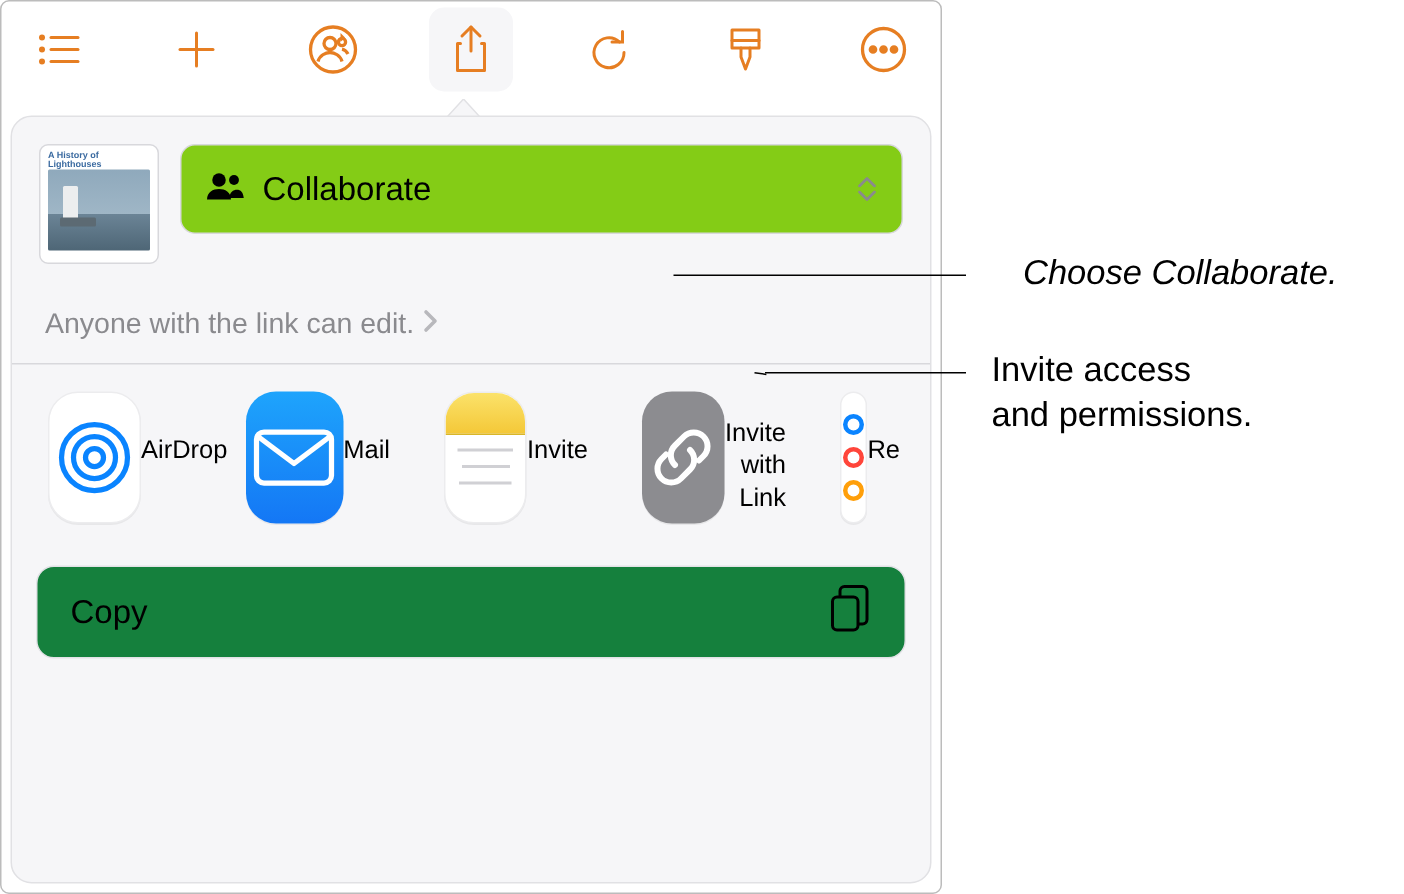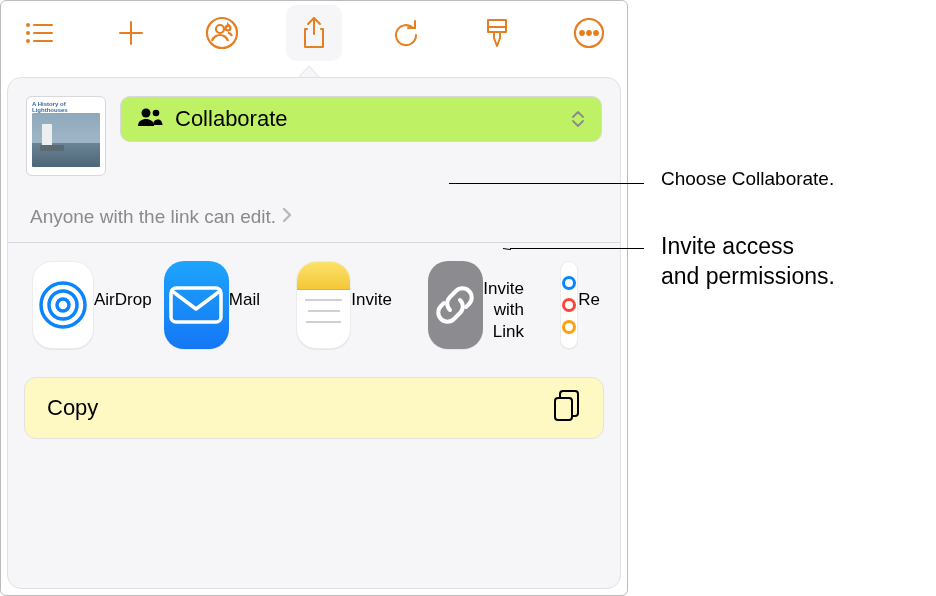--- a/index.html
+++ b/index.html
@@ -97,24 +97,24 @@
     background:#5c6a73;
     border-radius:1px;
   }
   .hdr-right { flex: 1; min-width: 0; }
   .doc-title {
     font-size: 22px;
     font-weight: 700;
     margin: 6px 0 10px 2px;
   }
   .dropdown {
-    background: #bef264;
+    background: #84cc16;
     border: 1px solid #d8d8dc;
     border-radius: 10px;
-    height: 46px;
+    height: 60px;
     display: flex;
     align-items: center;
     padding: 0 16px;
     gap: 12px;
     cursor: pointer;
     position: relative;
   }
   .dropdown-label {
     font-size: 22px;
     font-weight: 400;
@@ -170,21 +170,21 @@
     flex-direction:column;
     justify-content:flex-start;
   }
   .notes-top { width:100%; height:28px; background: linear-gradient(#fbe26a,#f4c838); border-bottom:1px solid #d9b628;}
   .notes-line { width:70%; height:2px; background:#d0d0d4; margin-top:9px;}
   .invite-bg { background: #8c8c90; }
   .rem-bg { background:#fff; border:1px solid #ececee; }
   .rem-dot{ width:14px; height:14px; border-radius:50%; border:3px solid; background:#fff;}
   .action-row {
     margin: 20px 16px 0 16px;
-    background: #fef9c3;
+    background: #15803d;
     border: 1px solid #e2e2e6;
     border-radius: 12px;
     height: 62px;
     display:flex; align-items:center; justify-content:space-between;
     padding: 0 22px;
     cursor:pointer;
   }
   .action-label { font-size: 22px; }
   
   .callout-line1 {
@@ -202,22 +202,23 @@
   .callout-line2b {
     position:absolute;
     left: 503px; top: 248px;
     width: 8px; height: 1px;
     background:#000;
     transform-origin: left center;
     transform: rotate(8deg);
   }
   .callout1 {
     position:absolute;
-    left: 661px; top: 168px;
-    font-size: 19px;
+    left: 682px; top: 168px;
+    font-size: 23px;
+    font-style: italic;
   }
   .callout2 {
     position:absolute;
     left: 661px; top: 232px;
     font-size: 23px;
     line-height: 1.3;
   }
 </style>
 </head>
 <body>

